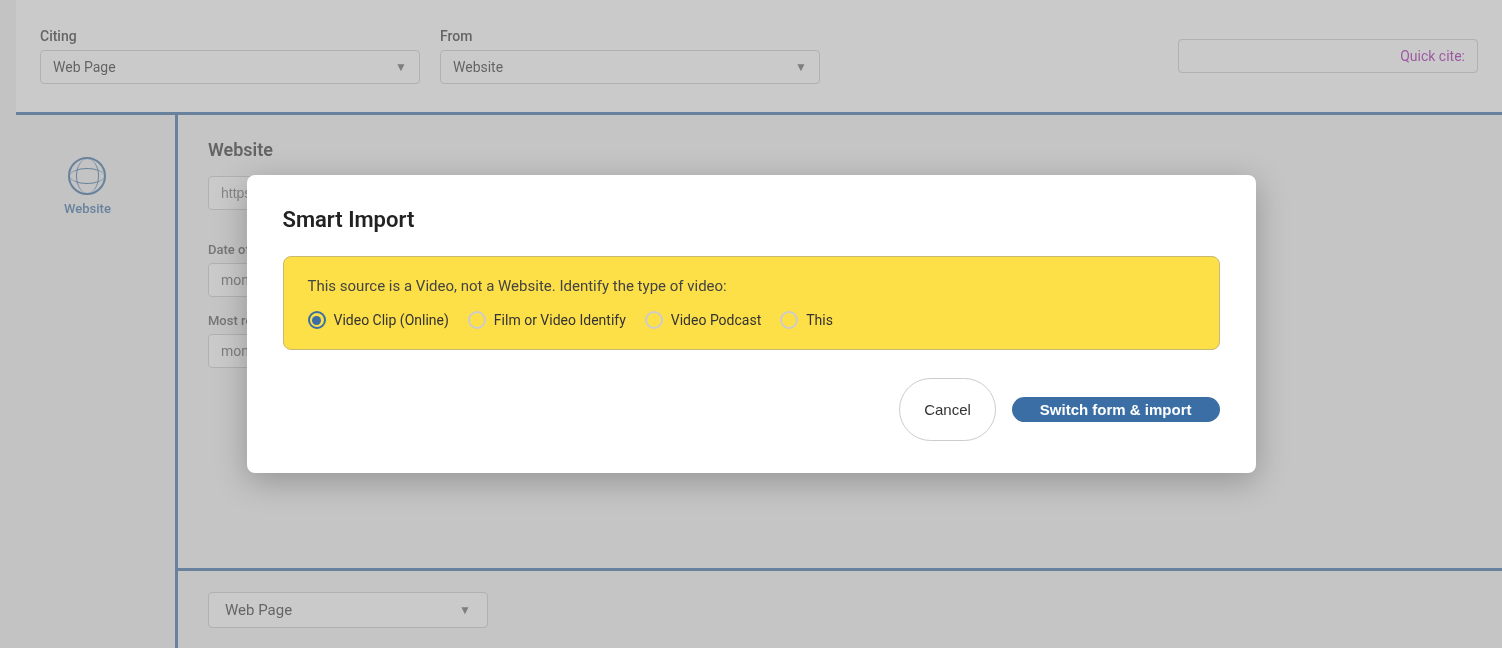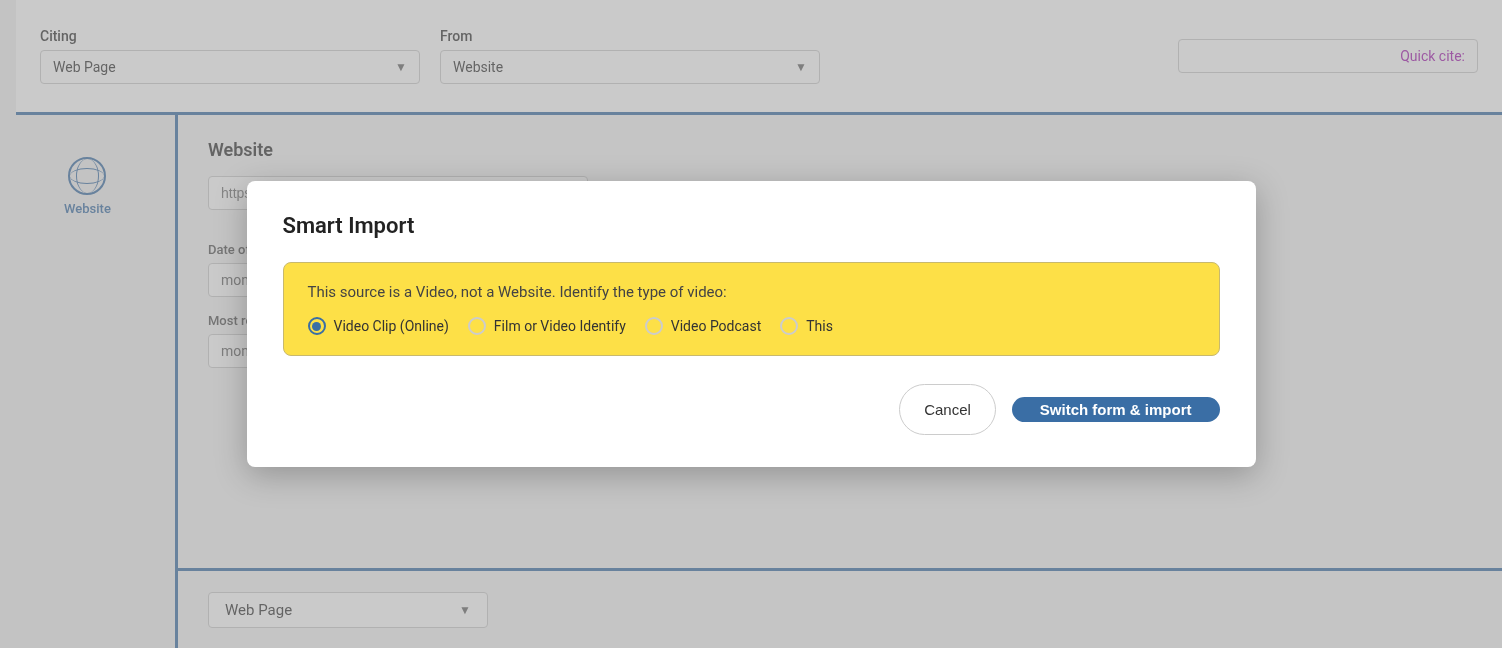--- a/index.html
+++ b/index.html
@@ -339,21 +339,21 @@
     }
 
     .modal-actions {
       display: flex;
       justify-content: flex-end;
       gap: 16px;
       align-items: center;
     }
 
     .btn-cancel {
-      padding: 16px 24px;
+      padding: 22px 24px;
       border: 1.5px solid #ccc;
       border-radius: 50px;
       background: #fff;
       color: #333;
       font-size: 15px;
       cursor: pointer;
     }
 
     .btn-primary {
       padding: 4px 28px;

